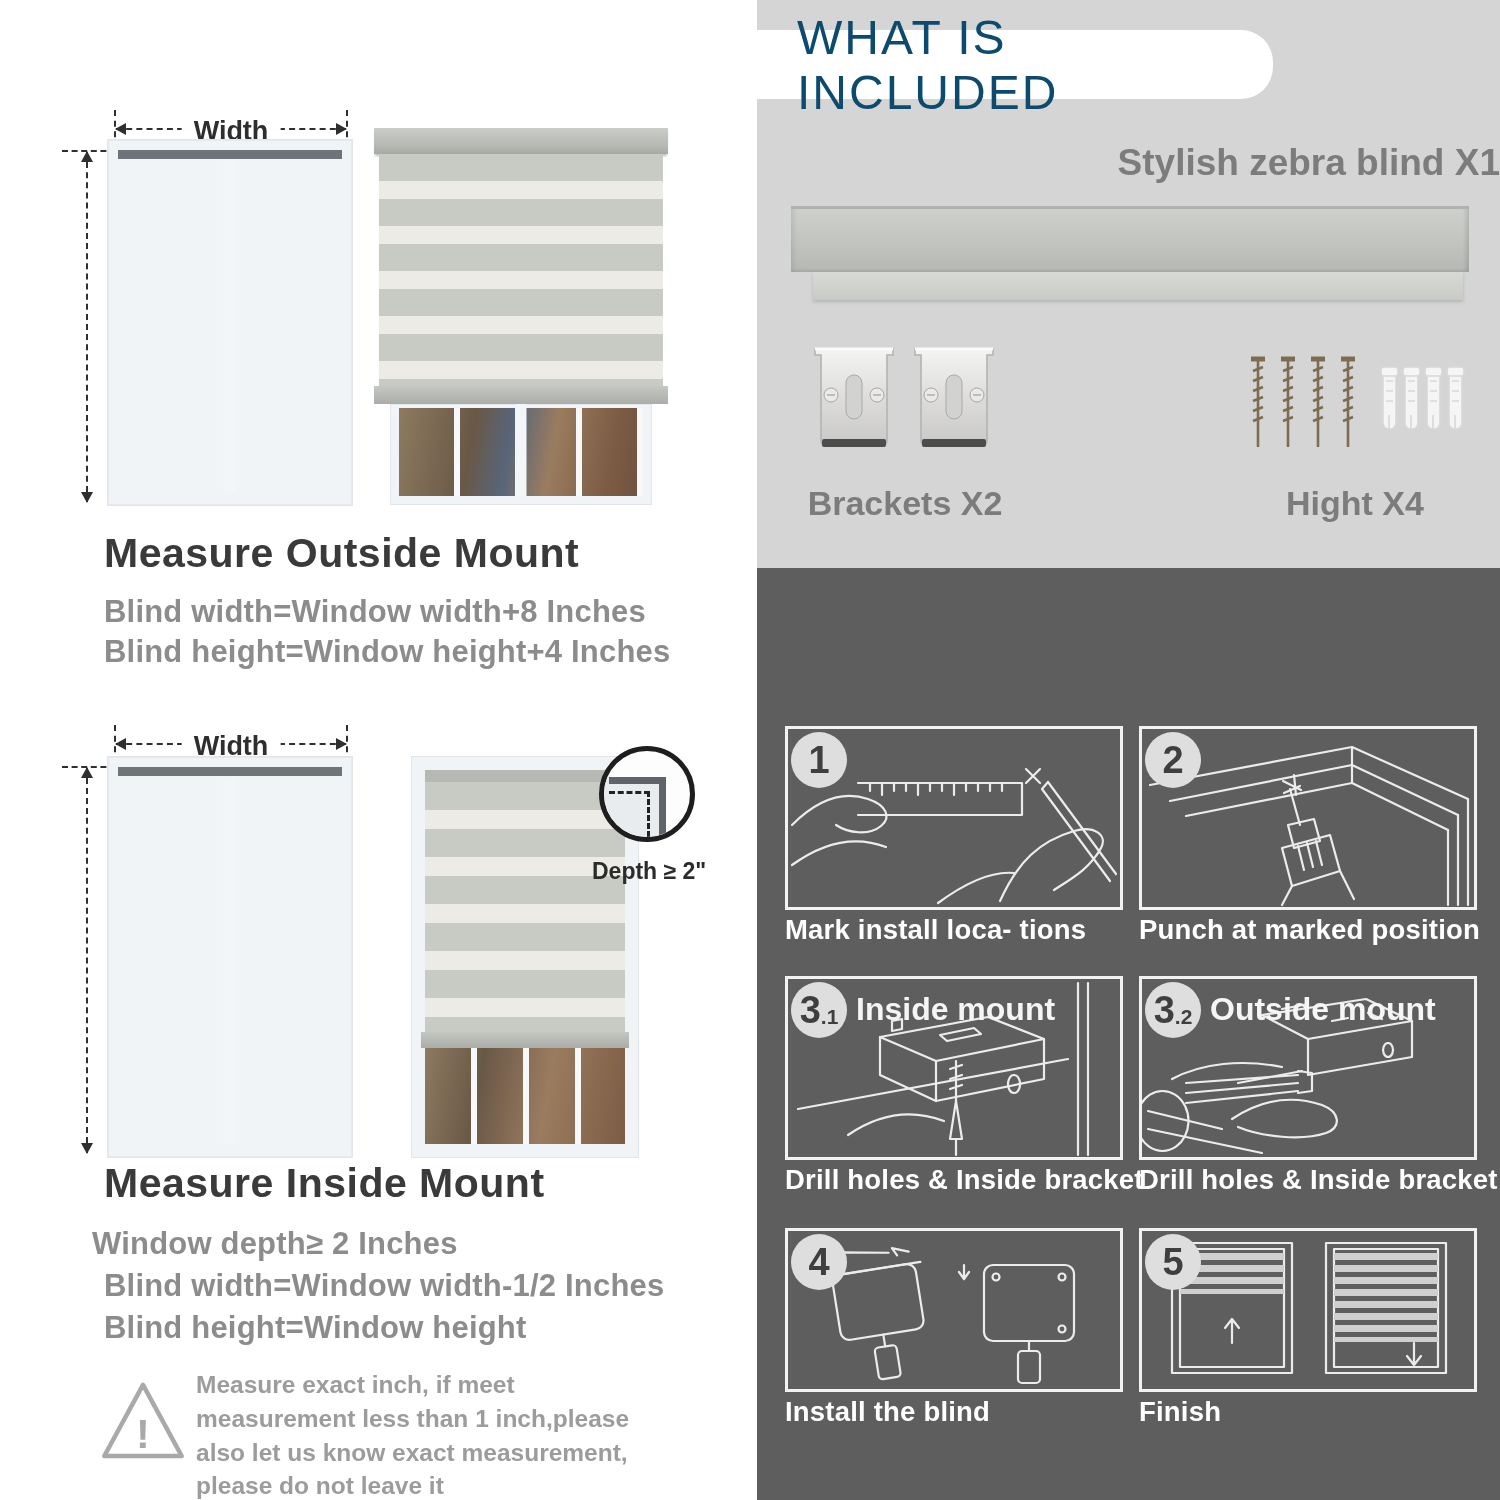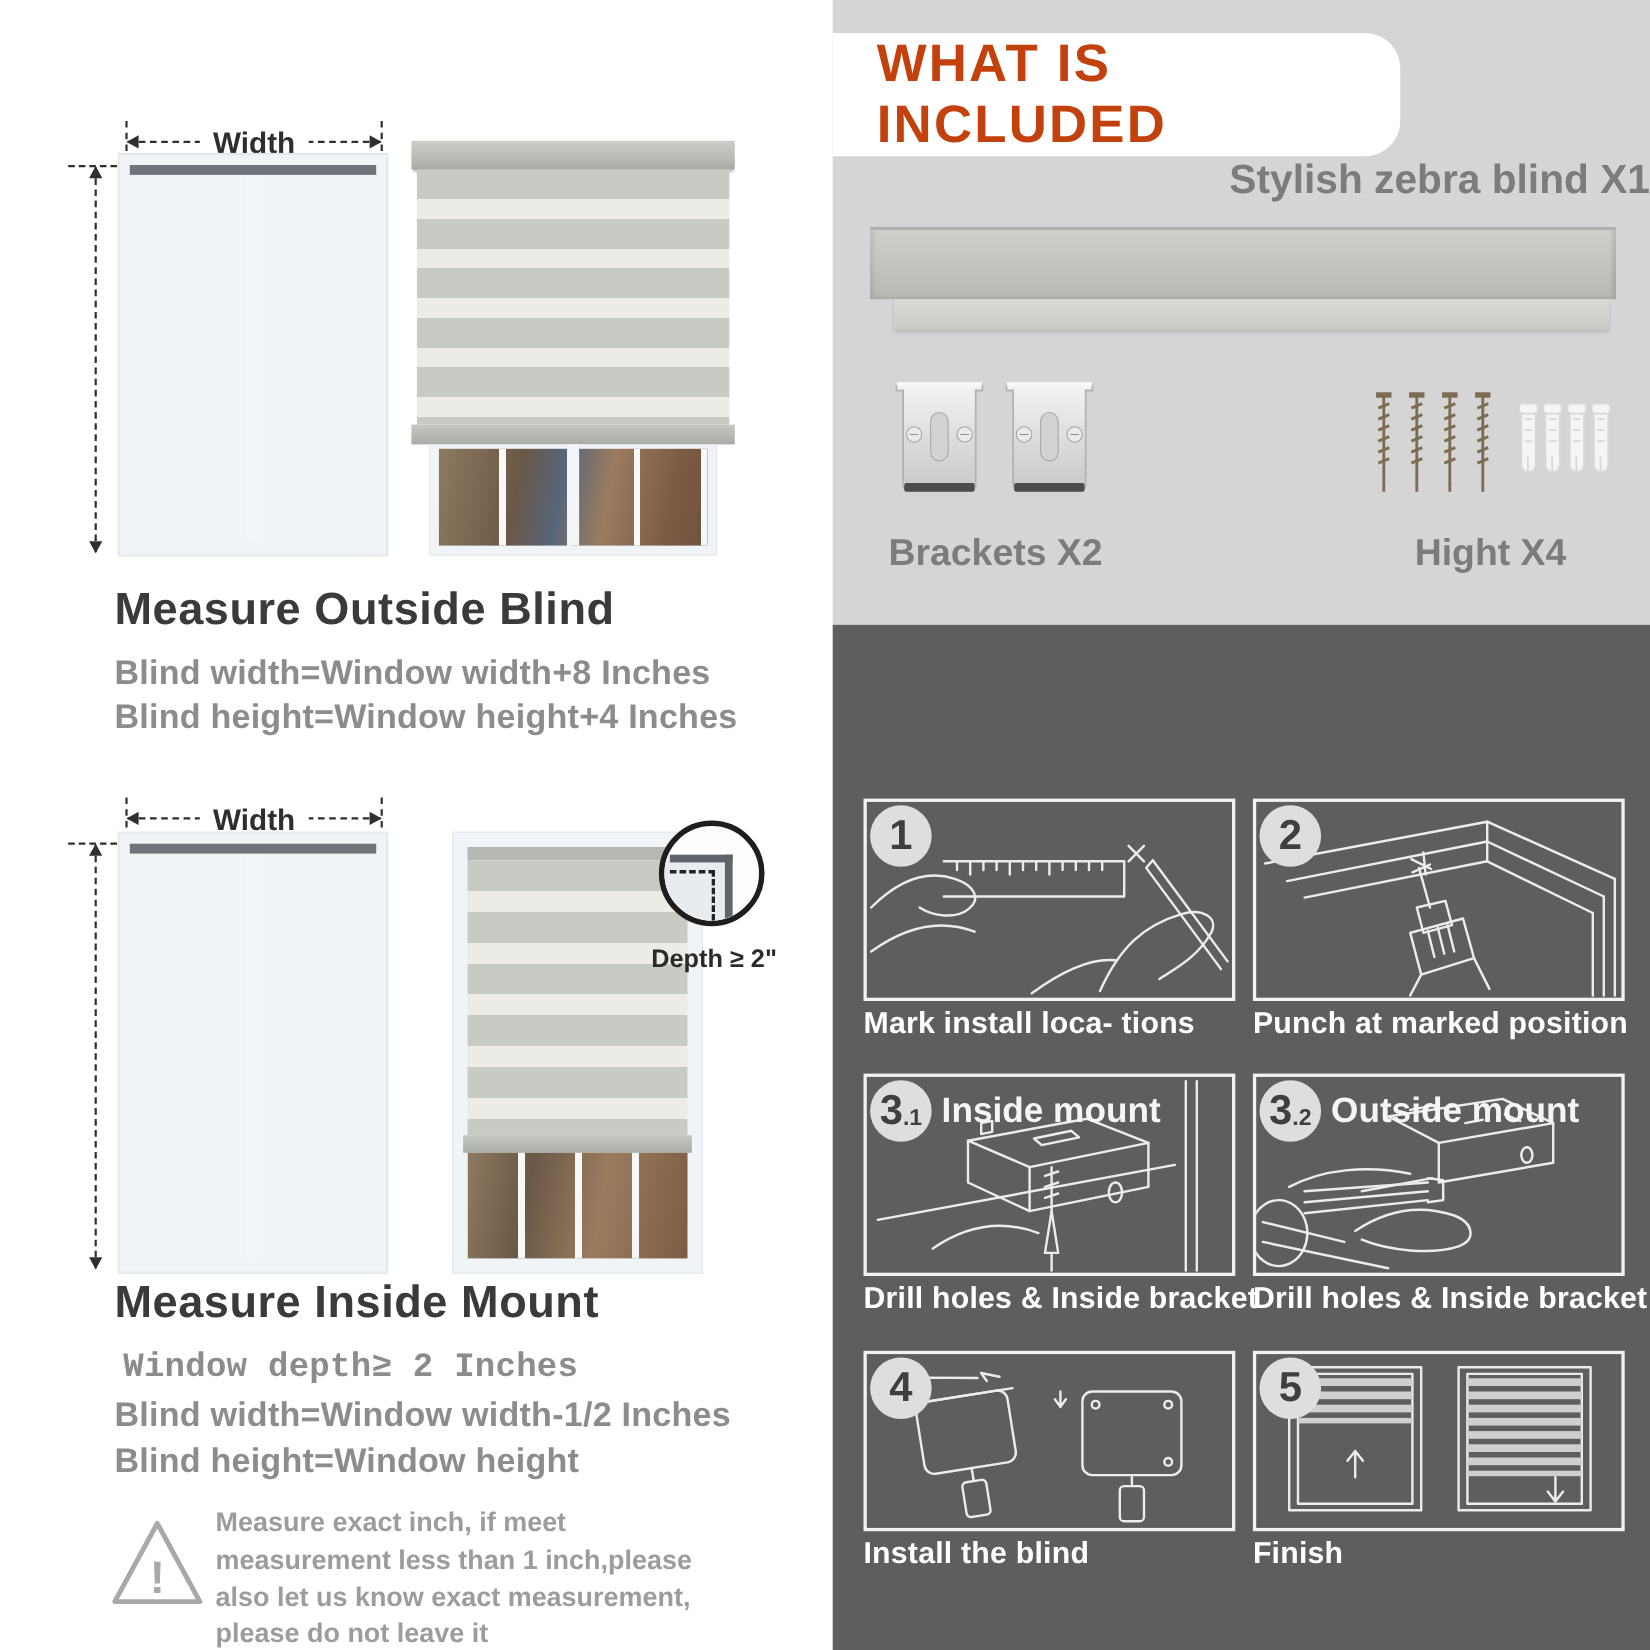--- a/index.html
+++ b/index.html
@@ -74,22 +74,22 @@
   .mg-wall{position:absolute;left:-10%;bottom:-14%;width:80%;height:84%;background:#e8ecef;}
   .mg-l1{position:absolute;left:6%;top:30%;width:58%;height:64%;
       border-top:7px solid #5f646a;border-right:7px solid #5f646a;}
   .mg-l2{position:absolute;left:6%;top:46%;width:44%;height:50%;
       border-top:3px dashed #222;border-right:3px dashed #222;}
   .depth-label{position:absolute;font-size:23px;font-weight:bold;color:#2b2b2b;white-space:nowrap;}
   
   .warn-text{position:absolute;color:#9c9c9c;font-size:24.5px;font-weight:bold;line-height:1.38;}
   
   .included{position:absolute;left:757px;top:0;width:743px;height:568px;background:#d5d5d5;}
-  .wii-header{position:absolute;left:0;top:30px;width:476px;height:112px;background:#ffffff;
-      border-radius:0 32px 32px 0;color:#c2410c;font-size:48px;font-weight:bold;letter-spacing:2px;
+  .wii-header{position:absolute;left:0;top:30px;width:476px;height:69px;background:#ffffff;
+      border-radius:0 32px 32px 0;color:#0c4a6e;font-size:48px;font-weight:normal;letter-spacing:2px;
       display:flex;align-items:center;padding-left:40px;}
   .product-label{position:absolute;left:0;top:142px;width:100%;text-align:right;color:#7c7c7c;
       font-size:37px;font-weight:bold;}
   .rail-top{position:absolute;left:34px;top:206px;width:678px;height:66px;
       background:linear-gradient(180deg,#cfd2cc 0%,#c2c5bf 55%,#b6b9b3 100%);
       box-shadow:inset 0 3px 0 #b0b3ad, inset -3px 0 4px rgba(0,0,0,.12), inset 3px 0 4px rgba(0,0,0,.08);}
   .rail-bottom{position:absolute;left:56px;top:272px;width:650px;height:28px;
       background:linear-gradient(180deg,#d8dad5,#c8cbc5);box-shadow:0 2px 3px rgba(120,120,120,.35);}
   .item{position:absolute;top:330px;width:240px;text-align:center;}
   .item .icon-box{height:148px;display:flex;align-items:center;justify-content:center;}
@@ -132,21 +132,21 @@
     </div>
     <div class="blind-out" style="left:374px;top:128px;width:294px;height:377px;">
       <div class="bo-cassette"></div>
       <div class="bo-fabric"></div>
       <div class="bo-rail"></div>
       <div class="bo-window">
         <div class="mini-panes"></div>
         <div class="mini-mullion"></div>
       </div>
     </div>
-    <div class="section-title" style="left:104px;top:530px;">Measure Outside Blind</div>
+    <div class="section-title" style="left:104px;top:530px;">Measure Outside Mount</div>
     <div class="body-line" style="left:104px;top:594px;">Blind width=Window width+8 Inches</div>
     <div class="body-line" style="left:104px;top:634px;">Blind height=Window height+4 Inches</div>
 
     <div class="vbound" style="left:114px;top:725px;"></div>
     <div class="vbound" style="left:346px;top:725px;"></div>
     <div class="harrow" style="left:116px;top:743px;width:230px;">
       <span class="alabel">Width</span>
     </div>
     <div class="hbound" style="left:62px;top:766px;width:102px;"></div>
     <div class="varrow" style="left:86px;top:768px;height:385px;">
@@ -165,21 +165,21 @@
         <div class="bi-panes"></div>
       </div>
     </div>
     <div class="magnifier" style="left:599px;top:746px;">
       <div class="mg-wall"></div>
       <div class="mg-l1"></div>
       <div class="mg-l2"></div>
     </div>
     <div class="depth-label" style="left:592px;top:858px;">Depth ≥ 2"</div>
     <div class="section-title" style="left:104px;top:1160px;">Measure Inside Mount</div>
-    <div class="body-line" style="left:112px;top:1226px;font-family:Liberation Mono, monospace;">Window depth≥ 2 Inches</div>
+    <div class="body-line" style="left:92px;top:1226px;">Window depth≥ 2 Inches</div>
     <div class="body-line" style="left:104px;top:1268px;">Blind width=Window width-1/2 Inches</div>
     <div class="body-line" style="left:104px;top:1310px;">Blind height=Window height</div>
 
     <svg style="position:absolute;left:98px;top:1372px;" width="90" height="96" viewBox="0 0 100 96">
       <path d="M50 9 L93 88 L7 88 Z" fill="none" stroke="#a9a9a9" stroke-width="5" stroke-linejoin="round"></path>
       <text x="50" y="79" font-size="46" font-weight="bold" fill="#a9a9a9" text-anchor="middle">!</text>
     </svg>
     <div class="warn-text" style="left:196px;top:1368px;width:470px;">Measure exact inch, if meet measurement less than 1 inch,please also let us know exact measurement, please do not leave it</div>
   </div>
 

